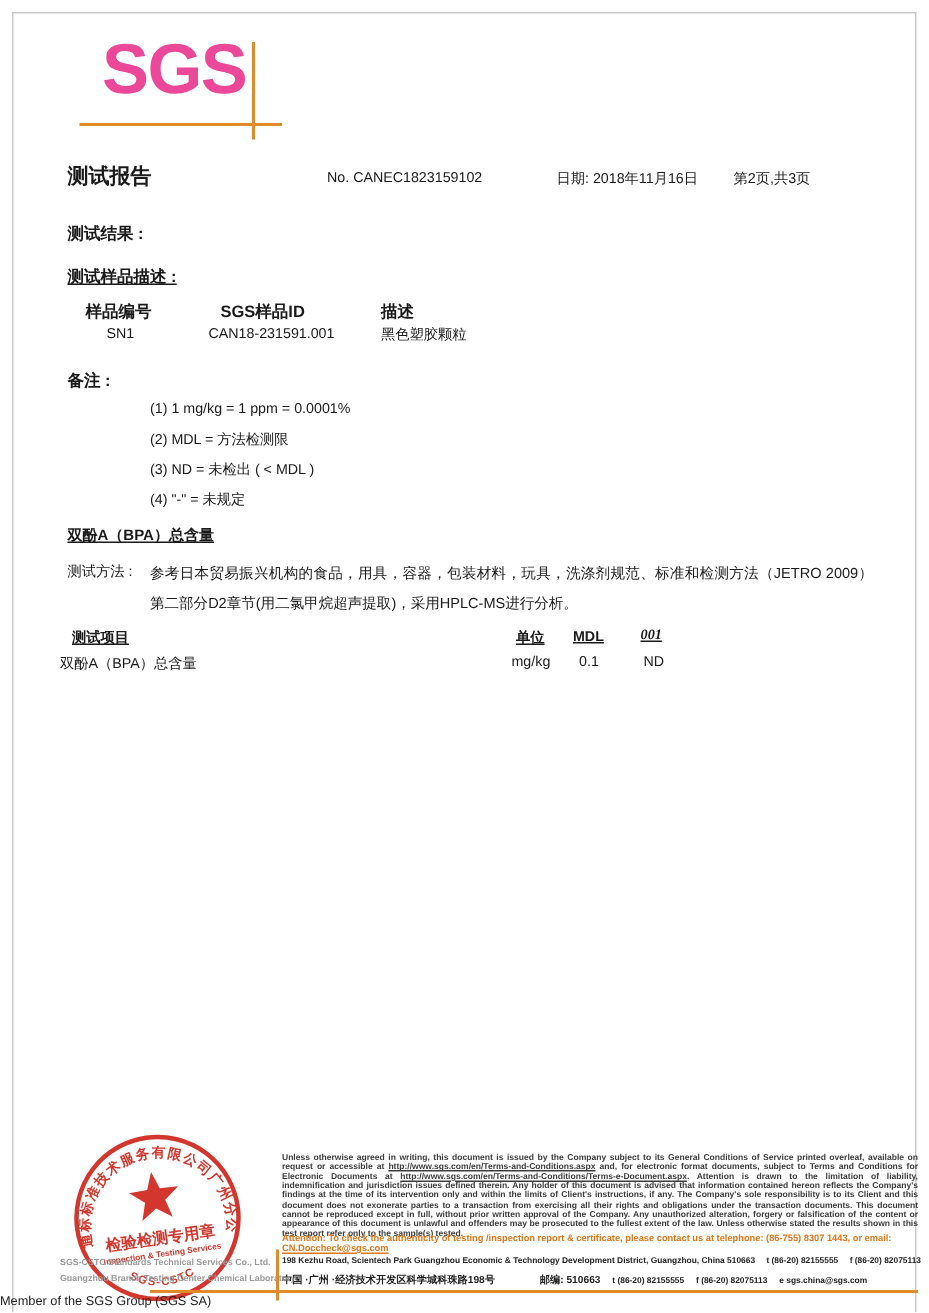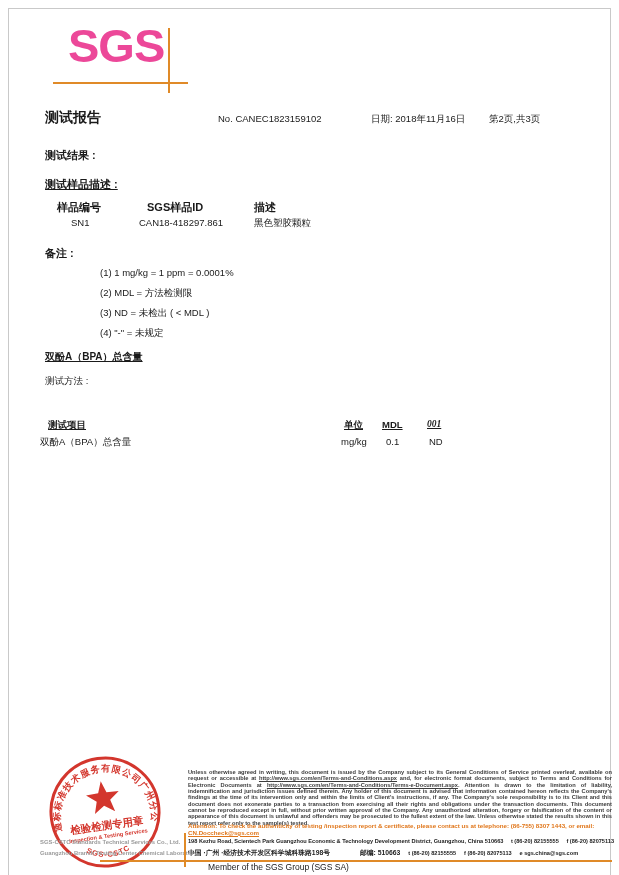--- a/index.html
+++ b/index.html
@@ -45,21 +45,21 @@
   .legal a,.u{text-decoration:underline;color:inherit;}
   .attention{position:absolute;left:188px;top:823px;width:424px;font-size:6.2px;line-height:6.8px;
         color:#e0761a;font-weight:bold;}
   .addr1{position:absolute;left:188px;top:838px;width:430px;font-size:5.6px;color:#222;white-space:nowrap;font-weight:bold;}
   .addr2{position:absolute;left:188px;top:848px;width:430px;font-size:6.8px;color:#222;white-space:nowrap;font-weight:bold;}
   .addr1 span,.addr2 span{margin-right:6px;}
   .company1{position:absolute;left:40px;top:839px;font-size:5.9px;color:#9a9a9a;font-weight:bold;}
   .company2{position:absolute;left:40px;top:850px;font-size:5.9px;color:#9a9a9a;font-weight:bold;}
   .footer-vline{position:absolute;left:184px;top:833px;width:1.5px;height:34px;background:#e08a28;}
   .footer-hline{position:absolute;left:100px;top:860px;width:512px;height:1.5px;background:#e08a28;}
-  .member{position:absolute;left:0;top:862px;width:612px;text-align:center;font-size:8.5px;color:#222;}
+  .member{position:absolute;left:0;top:862px;width:612px;text-align:left;font-size:8.5px;color:#222;}
   .member span{margin-right:55px;}
   .stamp{position:absolute;left:46px;top:753px;transform:rotate(-8deg);opacity:0.92;}
 </style>
 </head>
 <body>
 
 <div id="page">
   <div class="page-border"></div>
 
   <div class="logo-text">SGS</div>
@@ -71,31 +71,32 @@
   <div class="report-date">日期: 2018年11月16日</div>
   <div class="report-page">第2页,共3页</div>
 
   <div class="lbl results-label">测试结果 :</div>
   <div class="lbl sample-desc-label">测试样品描述 :</div>
 
   <div class="lbl sample-h1">样品编号</div>
   <div class="lbl sample-h2">SGS样品ID</div>
   <div class="lbl sample-h3">描述</div>
   <div class="cell sample-c1">SN1</div>
-  <div class="cell sample-c2">CAN18-418297.861</div>
+  <div class="cell sample-c2">CAN18-231591.001</div>
   <div class="cell sample-c3">黑色塑胶颗粒</div>
 
   <div class="lbl notes-label">备注 :</div>
   <div class="note note-0">(1) 1 mg/kg = 1 ppm = 0.0001%</div>
   <div class="note note-1">(2) MDL = 方法检测限</div>
   <div class="note note-2">(3) ND = 未检出 ( &lt; MDL )</div>
   <div class="note note-3">(4) "-" = 未规定</div>
 
   <div class="bpa-title">双酚A（BPA）总含量</div>
   <div class="method-label">测试方法 :</div>
+  <div class="method-text">参考日本贸易振兴机构的食品，用具，容器，包装材料，玩具，洗涤剂规范、标准和检测方法（JETRO 2009）第二部分D2章节(用二氯甲烷超声提取)，采用HPLC-MS进行分析。</div>
 
   <div class="rt-h rt-h1">测试项目</div>
   <div class="rt-h rt-h2">单位</div>
   <div class="rt-h rt-h3">MDL</div>
   <div class="rt-h rt-h4">001</div>
   <div class="rt-c rt-c1">双酚A（BPA）总含量</div>
   <div class="rt-c rt-c2">mg/kg</div>
   <div class="rt-c rt-c3">0.1</div>
   <div class="rt-c rt-c4">ND</div>
 

